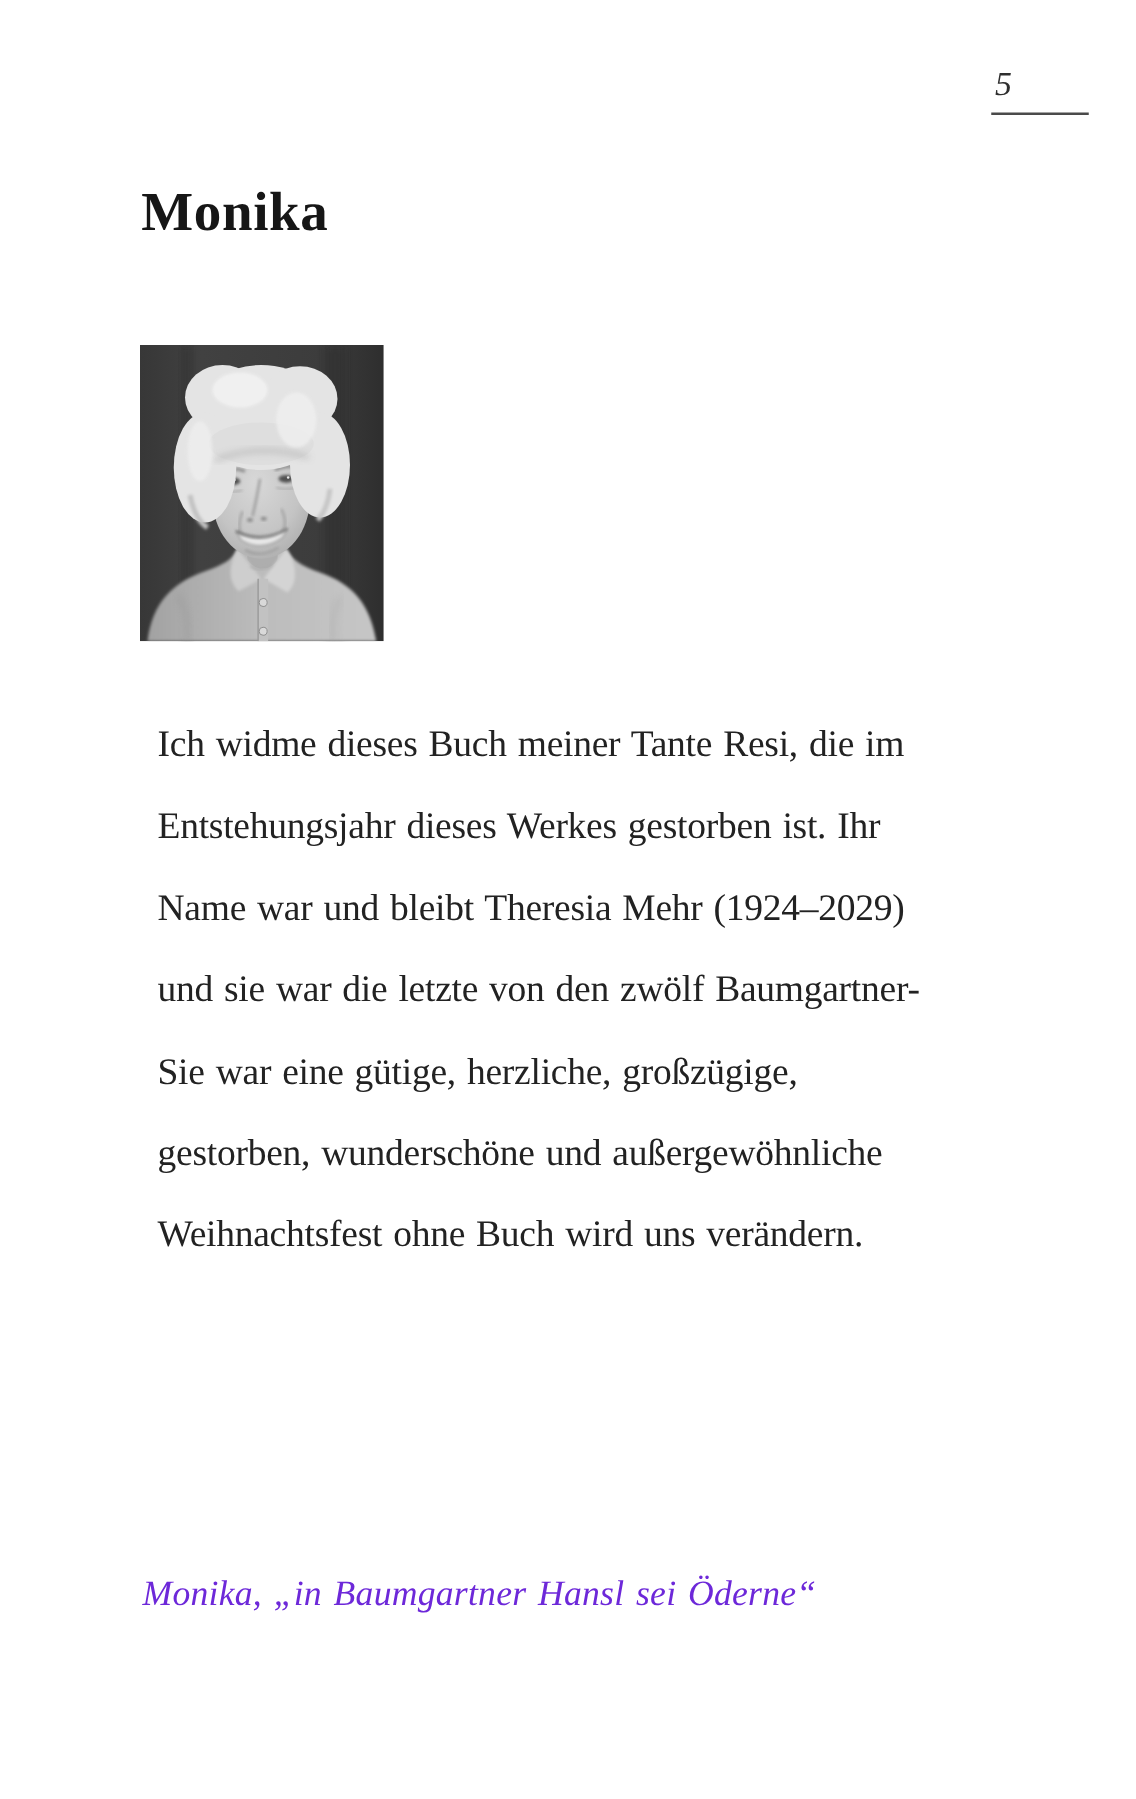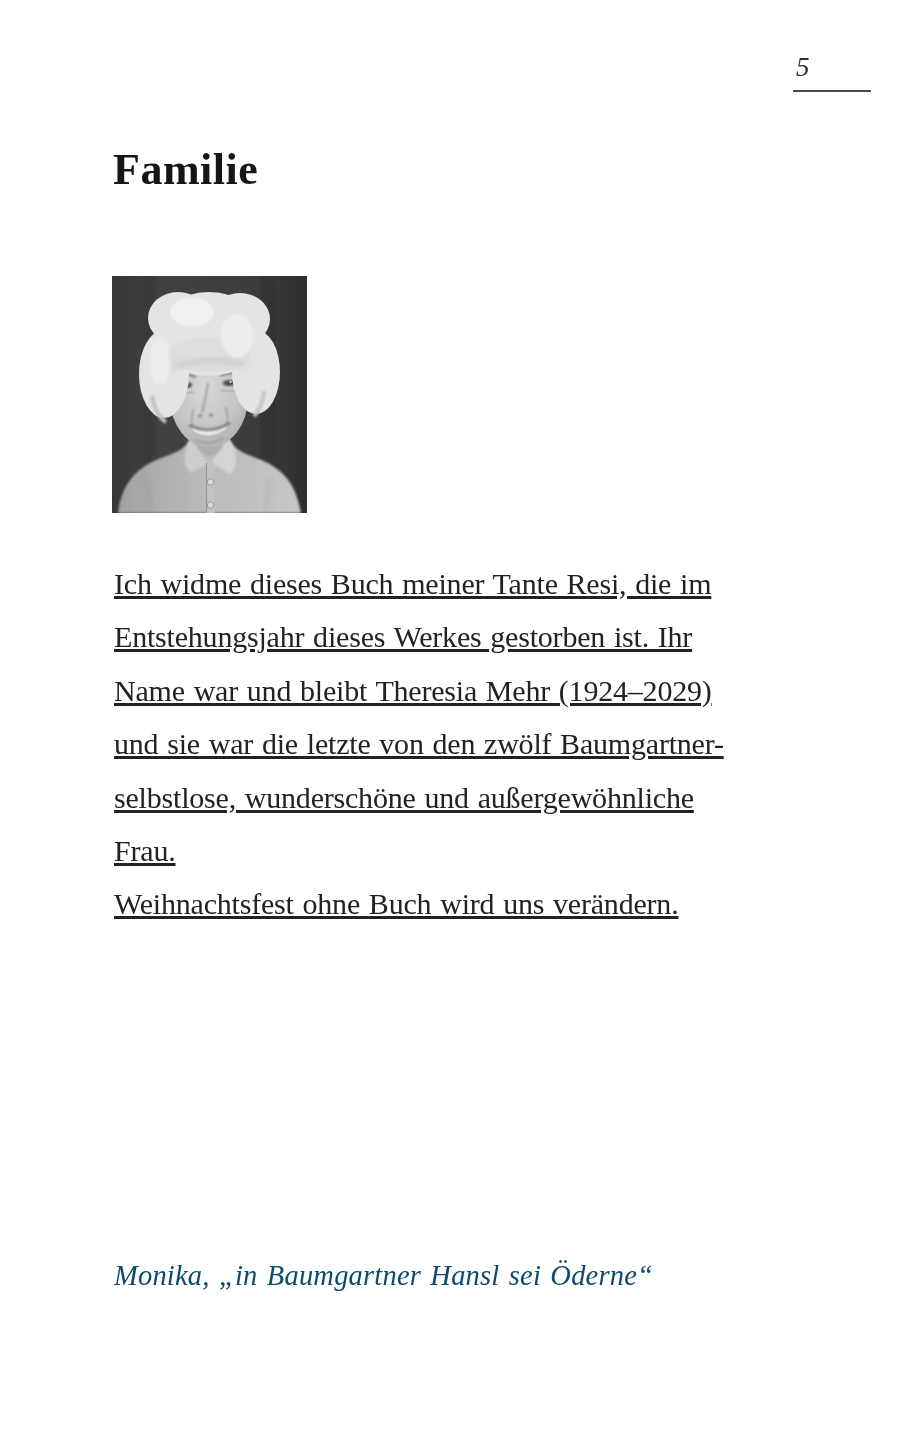--- a/index.html
+++ b/index.html
@@ -58,45 +58,44 @@
     left: 114px;
     top: 557px;
     width: 700px;
     font-size: 30px;
     line-height: 53.4px;
     letter-spacing: -0.2px;
     word-spacing: 1.5px;
     color: #222222;
   }
   .body-text p {
-    margin: 0;
+    margin: 12px;
     white-space: nowrap;
-    text-decoration: underline;
   }
   .signature {
     position: absolute;
     left: 114px;
     top: 1260px;
     font-size: 28.5px;
     line-height: 1.15;
     font-style: italic;
     letter-spacing: 0.2px;
     word-spacing: 2px;
-    color: #0c4a6e;
+    color: #6d28d9;
   }
 </style>
 </head>
 <body>
 
 <div class="page">
 
   <div class="pagenum">5</div>
   <div class="pagenum-rule"></div>
 
-  <h1 class="title">Familie</h1>
+  <h1 class="title">Monika</h1>
 
   <figure class="photo">
     <svg viewBox="0 0 195 237" xmlns="http://www.w3.org/2000/svg">
       <defs>
         <linearGradient id="bgGrad" x1="0" y1="0" x2="1" y2="0">
           <stop offset="0" stop-color="#373737"></stop>
           <stop offset="0.25" stop-color="#414141"></stop>
           <stop offset="0.75" stop-color="#3c3c3c"></stop>
           <stop offset="1" stop-color="#2e2e2e"></stop>
         </linearGradient>
@@ -174,20 +173,20 @@
         <path d="M152,115 Q150,132 142,140" stroke="#c6c6c6" stroke-width="4" fill="none" filter="url(#soft)"></path>
       </g>
     </svg>
   </figure>
 
   <main class="body-text">
     <p>Ich widme dieses Buch meiner Tante Resi, die im</p>
     <p>Entstehungsjahr dieses Werkes gestorben ist. Ihr</p>
     <p>Name war und bleibt Theresia Mehr (1924–2029)</p>
     <p>und sie war die letzte von den zwölf Baumgartner-</p>
-    <p>selbstlose, wunderschöne und außergewöhnliche</p>
-    <p>Frau.</p>
+    <p>Sie war eine gütige, herzliche, großzügige,</p>
+    <p>gestorben, wunderschöne und außergewöhnliche</p>
     <p>Weihnachtsfest ohne Buch wird uns verändern.</p>
   </main>
 
   <div class="signature">Monika, „in Baumgartner Hansl sei Öderne“</div>
 
 </div>
 
 </body></html>

